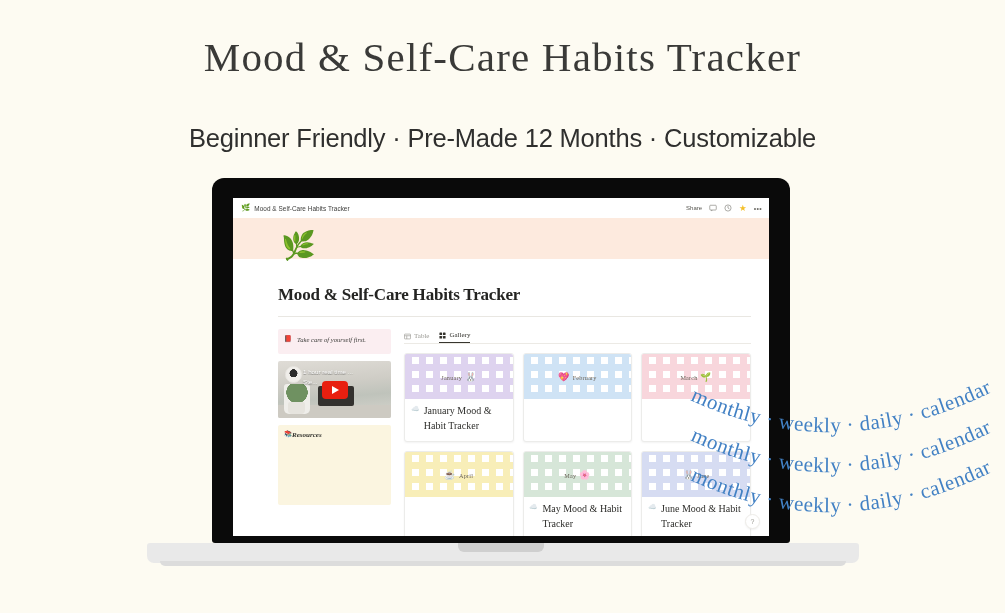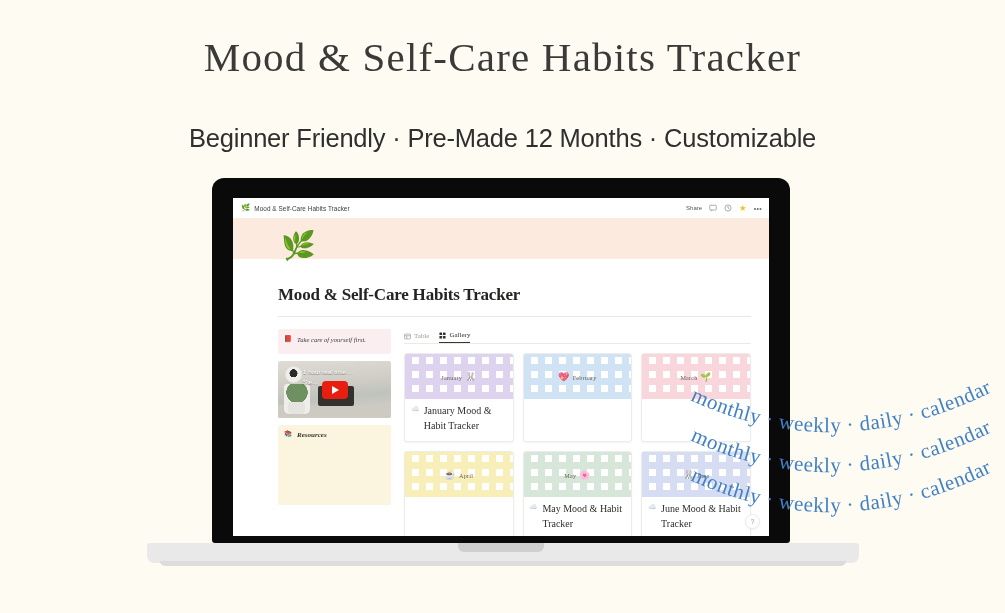--- a/index.html
+++ b/index.html
@@ -126,21 +126,21 @@
   .vid-play i{
     display:block;width:0;height:0;border-left:7px solid #fff;
     border-top:4.5px solid transparent;border-bottom:4.5px solid transparent;
     margin-left:2px;
   }
 
   .callout-yellow{
     margin-top:7px;background:#fbf5e0;border-radius:2px;
     padding:6px 6px 10px 6px;min-height:64px;
   }
-  .res-head{display:flex;gap:5px;align-items:flex-start;}
+  .res-head{display:flex;align-items:flex-start;}
   .res-title{
     font-family:"Liberation Serif", serif;font-style:italic;font-weight:bold;
     font-size:7px;color:#34342f;
   }
   .res-list{margin:5px 0 0 10px;}
   .res-item{display:flex;align-items:center;gap:4px;margin-bottom:3.5px;}
   .res-ico{font-size:6.5px;line-height:1;}
   .res-link{
     font-family:"Liberation Serif", serif;font-size:7px;color:#2f2f2c;
     border-bottom:0.7px solid #bfbcb2;line-height:1.15;white-space:nowrap;

